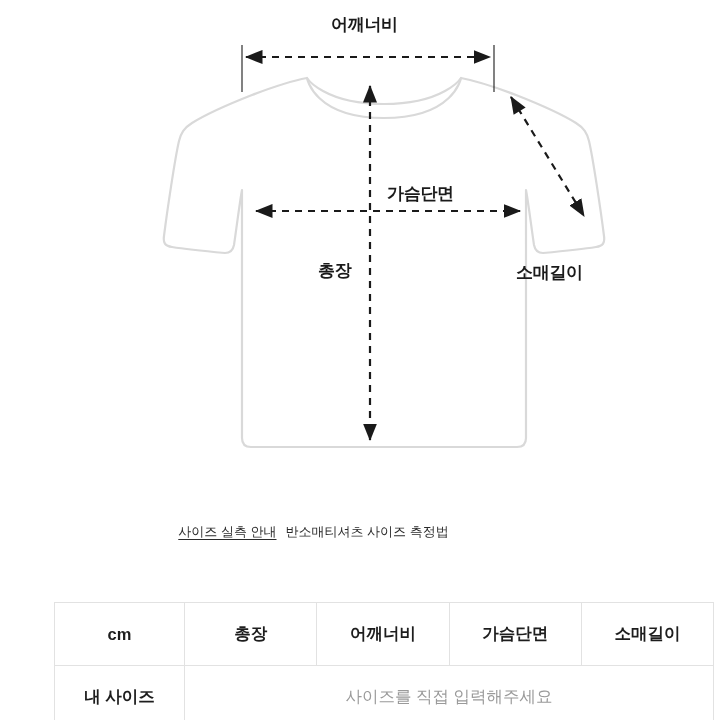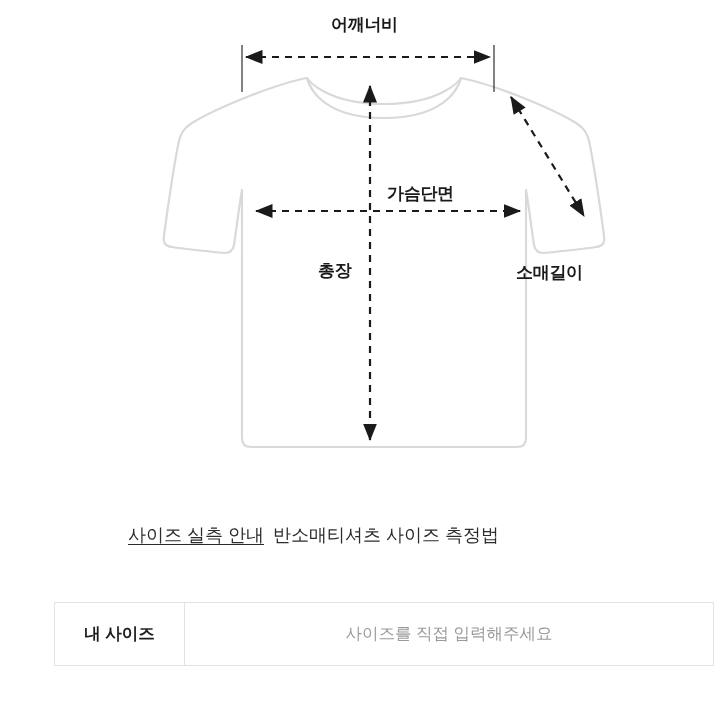--- a/index.html
+++ b/index.html
@@ -45,21 +45,21 @@
   #label-length   { left: 294px; top: 259px; }
   #label-sleeve   { left: 492px; top: 261px; }
 
   
   #caption {
     position: absolute;
     left: 0;
     top: 523px;
     width: 579px;
     text-align: center;
-    font-size: 18px;
+    font-size: 13px;
     color: #2b2b2b;
     white-space: nowrap;
   }
   #caption .cap-underline {
     text-decoration: underline;
     text-underline-offset: 3px;
   }
   #caption .cap-rest {
     margin-left: 9px;
   }
@@ -162,20 +162,27 @@
     <div class="diag-label" id="label-length">총장</div>
     <div class="diag-label" id="label-sleeve">소매길이</div>
   </div>
 
   <div id="caption">
     <span class="cap-underline">사이즈 실측 안내</span><span class="cap-rest">반소매티셔츠 사이즈 측정법</span>
   </div>
 
   <table id="size-table">
     <tbody>
+      <tr class="head">
+        <td class="col-label">cm</td>
+        <td>총장</td>
+        <td>어깨너비</td>
+        <td>가슴단면</td>
+        <td>소매길이</td>
+      </tr>
       <tr>
         <td class="col-label">내 사이즈</td>
         <td class="placeholder-cell" colspan="4">사이즈를 직접 입력해주세요</td>
       </tr>
     </tbody>
   </table>
 
 </div>
 
 </body></html>

